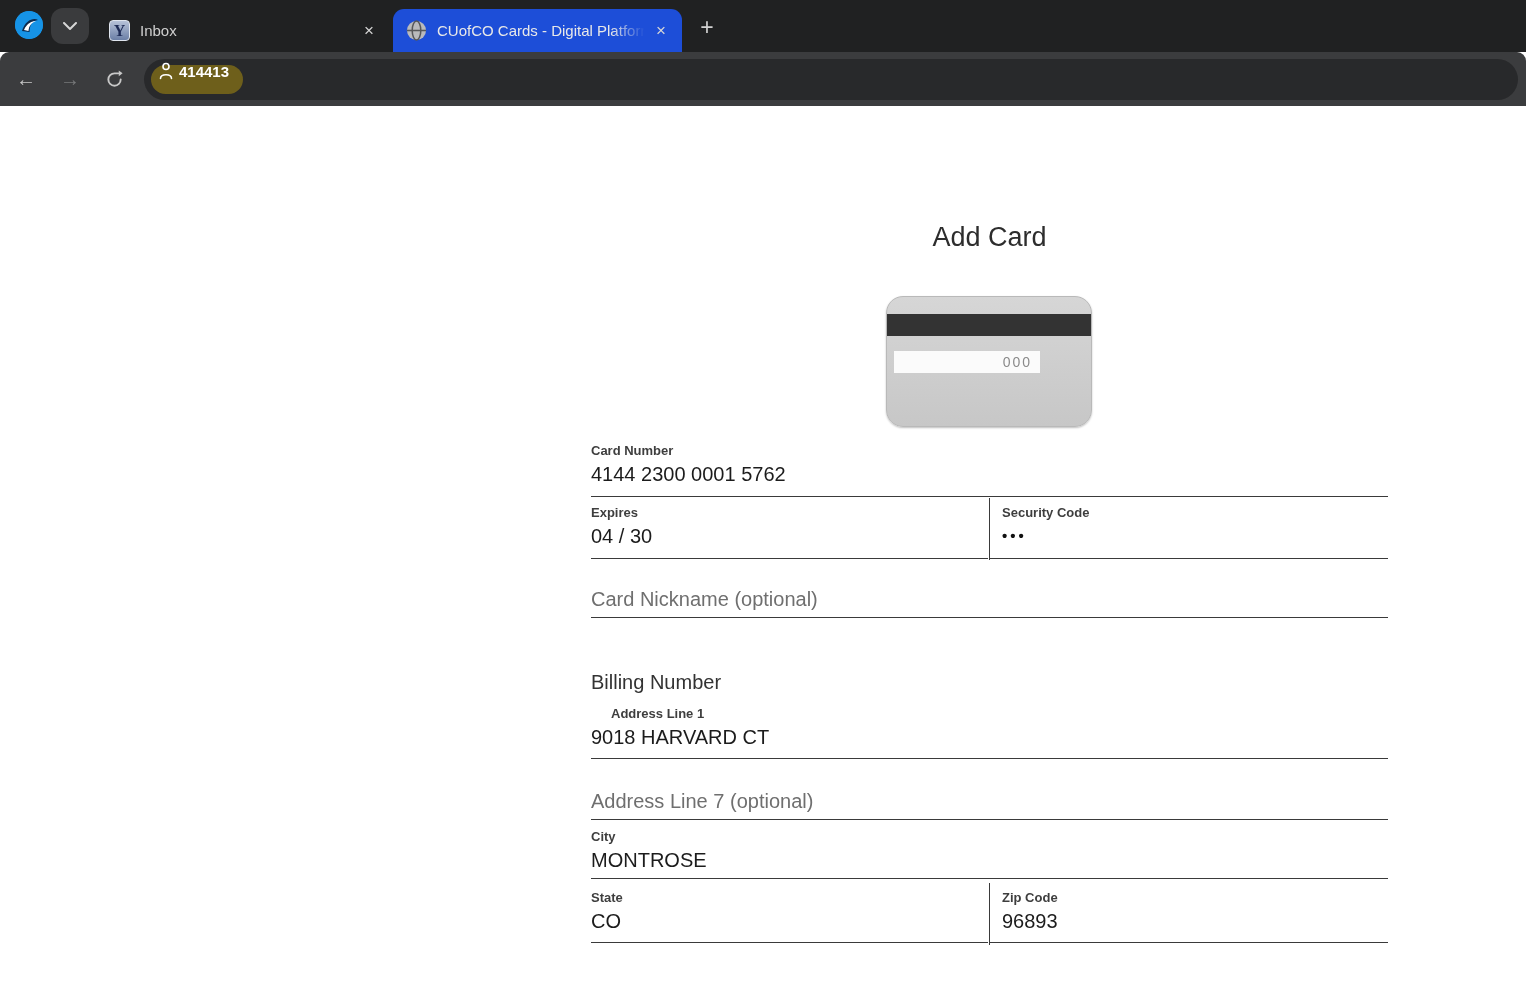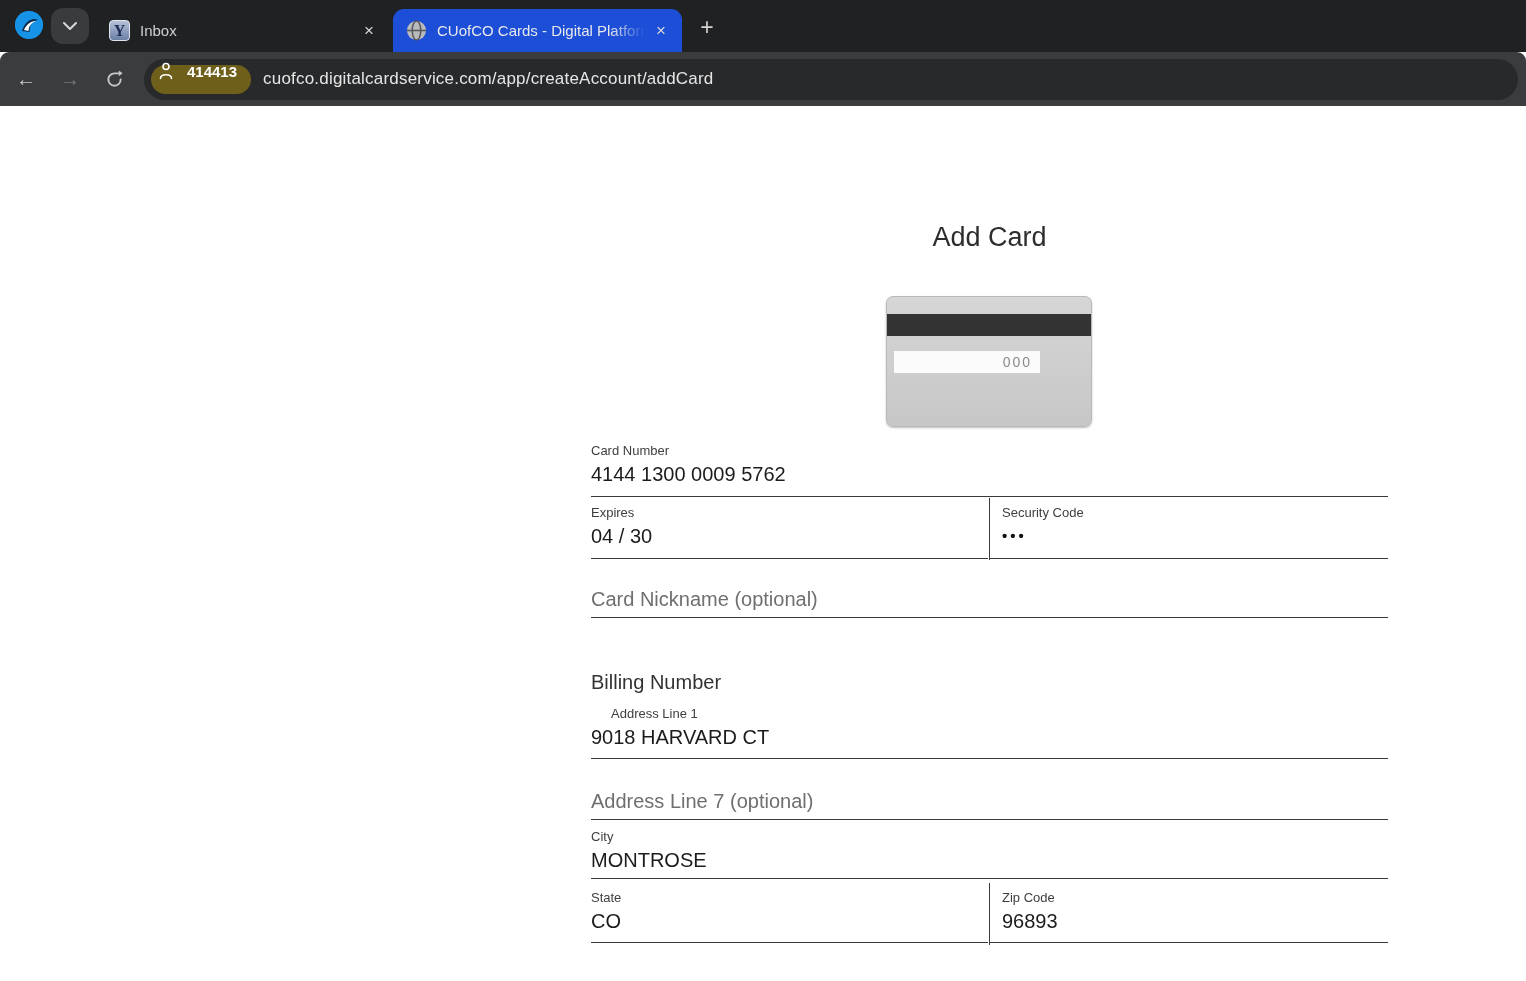--- a/index.html
+++ b/index.html
@@ -36,36 +36,36 @@
   .toolbar { position:absolute; left:0; top:52px; width:1526px; height:54px; background:#3b3c3e;
     border-radius:9px 9px 0 0; display:flex; align-items:center; }
   .nav-icon { width:28px; height:28px; display:flex; align-items:center; justify-content:center;
     font-size:20px; color:#c8c8c8; }
   .nav-icon.back { margin-left:12px; }
   .nav-icon.fwd { margin-left:16px; color:#77787a; }
   .nav-icon.reload { margin-left:16px; }
   .omnibox { margin-left:16px; margin-right:8px; flex:1 1 auto; height:41px; background:#28292b;
     border-radius:21px; display:flex; align-items:center; }
   .session-badge { margin-left:7px; height:29px; border-radius:15px; padding:0 14px 16px 8px;
-    display:flex; align-items:center; gap:14px; color:#ffffff; font-weight:bold; font-size:15px; }
+    display:flex; align-items:center; gap:6px; color:#ffffff; font-weight:bold; font-size:15px; }
   .url-text { margin-left:12px; font-size:17px; color:#e6e6e6; letter-spacing:.2px; white-space:nowrap; }
 
   
   .content { position:absolute; left:0; top:106px; width:1526px; height:875px; background:#ffffff;margin-left:40px; }
   .page-title { position:absolute; left:551px; top:116px; width:797px; text-align:center;
     font-size:27px; color:#2d2d2d; }
 
   .card-preview { position:absolute; left:846px; top:190px; width:206px; height:131px;
     background:linear-gradient(180deg,#d6d6d6 0%,#c7c7c7 100%); border:1px solid #b9b9b9;
-    border-radius:7px; box-shadow:0 1px 2px rgba(0,0,0,.25); }
+    border-radius:17px; box-shadow:0 1px 2px rgba(0,0,0,.25); }
   .mag-stripe { position:absolute; left:0; top:17px; width:100%; height:22px; background:#333333; }
   .sig-box { position:absolute; left:7px; top:54px; width:146px; height:22px; background:#fbfbfb;
     font-size:14px; color:#8a8a8a; text-align:right; line-height:22px; padding-right:8px; letter-spacing:2px; }
 
-  .field-label { position:absolute; font-size:13px; font-weight:400; color:#3e3e3e; }
+  .field-label { position:absolute; font-size:13px; font-weight:700; color:#3e3e3e; }
   .field-value { position:absolute; font-size:20px; color:#1c1c1c; }
   .field-placeholder { position:absolute; font-size:20px; color:#6f6f6f; }
   .section-heading { position:absolute; font-size:20px; color:#333333; }
   .hr { position:absolute; height:1px; background:#3a3a3a; }
   .vdiv { position:absolute; width:1px; background:#3a3a3a; }
   .cvv-dots { letter-spacing:3px; font-weight:bold; font-size:15px; color:#111111; }
 </style>
 </head>
 <body>
 
@@ -115,35 +115,34 @@
       </svg>
     </div>
     <div class="omnibox">
       <div class="session-badge" style="background:#6e5f1b">
         <svg width="14" height="18" viewBox="0 0 14 18">
           <circle cx="7" cy="4.5" r="3" fill="none" stroke="#ffffff" stroke-width="1.6"></circle>
           <path d="M1.5 16.5 C1.5 11.5, 12.5 11.5, 12.5 16.5" fill="none" stroke="#ffffff" stroke-width="1.6" stroke-linecap="round"></path>
         </svg>
         <span>414413</span>
       </div>
-      <span class="url-text">cuofco.digitalcardservice.com/app/createAccount/addCard</span>
     </div>
   </div>
 
   <div class="content">
 
     <div class="page-title">Add Card</div>
 
     <div class="card-preview">
       <div class="mag-stripe"></div>
       <div class="sig-box">000</div>
     </div>
 
     <div class="field-label" style="left:551px; top:337px">Card Number</div>
-    <div class="field-value" style="left:551px; top:357px">4144 1300 0009 5762</div>
+    <div class="field-value" style="left:551px; top:357px">4144 2300 0001 5762</div>
     <div class="hr" style="left:551px; top:390px; width:797px"></div>
 
     <div class="field-label" style="left:551px; top:399px">Expires</div>
     <div class="field-value" style="left:551px; top:419px">04 / 30</div>
     <div class="field-label" style="left:962px; top:399px">Security Code</div>
     <div class="field-value cvv-dots" style="left:962px; top:421px">•••</div>
     <div class="vdiv" style="left:949px; top:392px; height:62px"></div>
     <div class="hr" style="left:551px; top:452px; width:397px"></div>
     <div class="hr" style="left:950px; top:452px; width:398px"></div>
 

